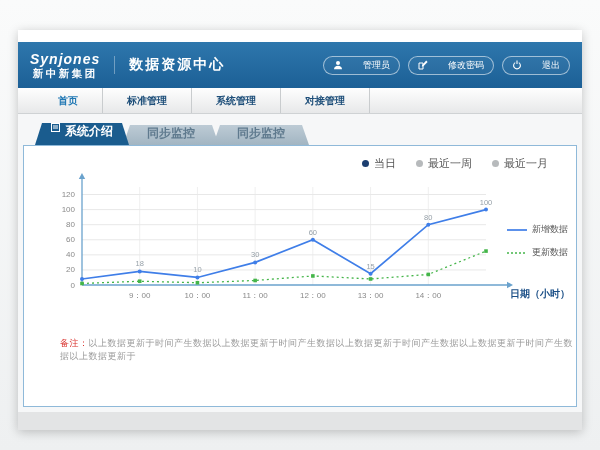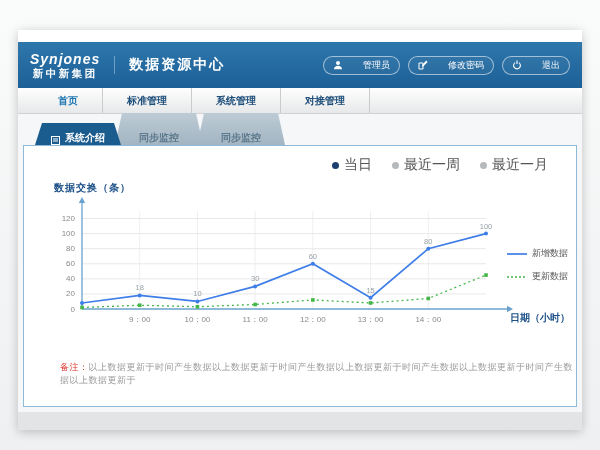--- a/index.html
+++ b/index.html
@@ -16,26 +16,26 @@
   .header-right { margin-left:auto; display:flex; gap:8px; align-items:center; }
   .hbtn { display:flex; align-items:center; gap:20px; border:1px solid rgba(255,255,255,.55); border-radius:10px; padding:2px 9px; color:#fff; font-size:9px; cursor:pointer; background:rgba(255,255,255,.04); }
   .hbtn svg { display:block; }
   
   .nav { height:26px; background:linear-gradient(#fefefe,#e7e8e9); border-bottom:1px solid #cfd2d4; display:flex; align-items:stretch; padding-left:16px; }
   .nav-item { padding:0 24px; line-height:25px; font-size:10px; font-weight:bold; color:#1d4e79; border-right:1px solid #c9ccce; cursor:pointer; }
   .nav-item.active { color:#2178b4; }
   
   .content { flex:1; background:#f6f7f8; padding:9px 5px 0; display:flex; flex-direction:column; }
   .tabs { display:flex; align-items:flex-end; padding-left:12px; height:22px; }
-  .tab { display:flex; align-items:flex-end; gap:5px; font-size:10px; font-weight:bold; cursor:pointer; clip-path:polygon(7px 0, calc(100% - 7px) 0, 100% 100%, 0 100%); }
+  .tab { display:flex; align-items:flex-start; gap:5px; font-size:12px; font-weight:bold; cursor:pointer; clip-path:polygon(7px 0, calc(100% - 7px) 0, 100% 100%, 0 100%); }
   .tab.active { background:#1a5c8e; color:#fff; height:22px; padding:0 16px; position:relative; z-index:3; }
-  .tab.inactive { background:linear-gradient(#bdcbd5,#a2b5c2); color:#5f7a8e; height:32px; padding:0 24px; margin-left:-6px; position:relative; }
+  .tab.inactive { background:linear-gradient(#bdcbd5,#a2b5c2); color:#5f7a8e; height:20px; padding:0 24px; margin-left:-6px; position:relative; }
   .tab.inactive.t2 { z-index:2; } .tab.inactive.t3 { z-index:1; }
   .panel { flex:1; background:#fff; border:1px solid #8fb9d9; margin-bottom:5px; display:flex; flex-direction:column; }
-  .radio-row { display:flex; justify-content:flex-end; gap:20px; padding:10px 28px 0 0; font-size:14px; color:#555; align-items:flex-start; }
+  .radio-row { display:flex; justify-content:flex-end; gap:20px; padding:10px 28px 0 0; font-size:11px; color:#555; align-items:flex-start; }
   .radio { display:flex; align-items:center; gap:5px; cursor:pointer; }
   .dot { width:7px; height:7px; border-radius:50%; background:#b7babc; }
   .radio.selected .dot { background:#1c3e70; }
   .ylabel { margin:7px 0 0 30px; font-size:10px; font-weight:bold; color:#1b4f87; letter-spacing:1px; }
   .chart-wrap { position:relative; margin:0 0 0 16px; height:142px; }
   .legend { position:absolute; right:8px; top:52px; display:flex; flex-direction:column; gap:10px; }
   .legend-item { display:flex; align-items:center; gap:5px; font-size:9px; color:#555; cursor:pointer; }
   .xlabel { position:absolute; right:6px; top:116px; font-size:10px; font-weight:bold; color:#1b4f87; }
   .note { margin:24px 0 0 36px; font-size:9px; color:#9b9b9b; letter-spacing:.5px; }
   .note-label { color:#d9302c; }
@@ -118,21 +118,20 @@
             </span>
             <span class="radio">
               <span class="dot"></span>
               <span>最近一周</span>
             </span>
             <span class="radio">
               <span class="dot"></span>
               <span>最近一月</span>
             </span>
           </div>
-        <div class="ylabel">数据交换（条）</div>
 
         <div class="chart-wrap">
           <svg id="chart" width="476" height="142">
               <line x1="99.71428571428572" y1="16" x2="99.71428571428572" y2="114" stroke="#efefef" stroke-width="1"></line>
               <line x1="157.42857142857144" y1="16" x2="157.42857142857144" y2="114" stroke="#efefef" stroke-width="1"></line>
               <line x1="215.14285714285714" y1="16" x2="215.14285714285714" y2="114" stroke="#efefef" stroke-width="1"></line>
               <line x1="272.8571428571429" y1="16" x2="272.8571428571429" y2="114" stroke="#efefef" stroke-width="1"></line>
               <line x1="330.57142857142856" y1="16" x2="330.57142857142856" y2="114" stroke="#efefef" stroke-width="1"></line>
               <line x1="388.2857142857143" y1="16" x2="388.2857142857143" y2="114" stroke="#efefef" stroke-width="1"></line>
               <text x="35" y="116.5" text-anchor="end" font-size="8" fill="#8a8a8a">0</text>

